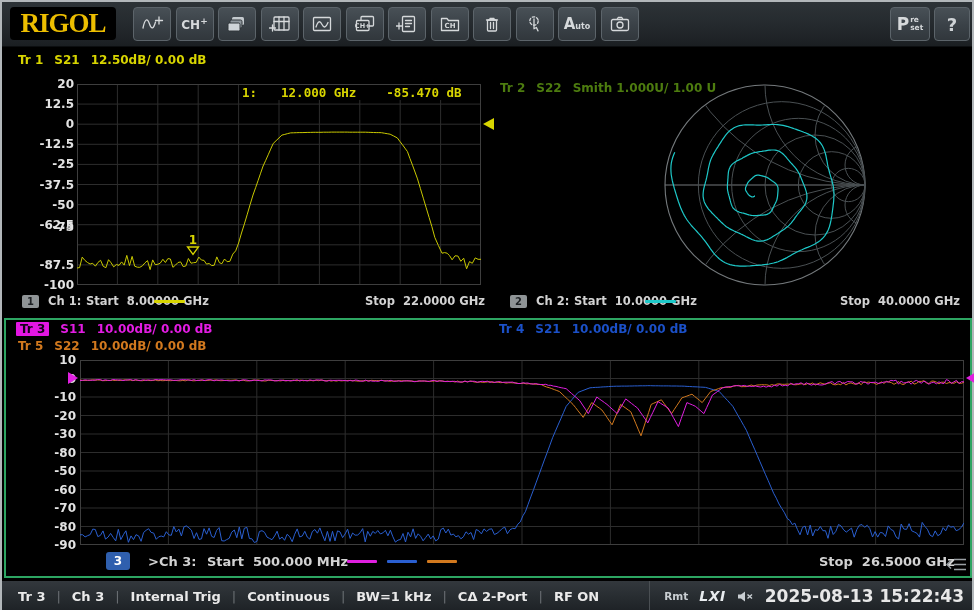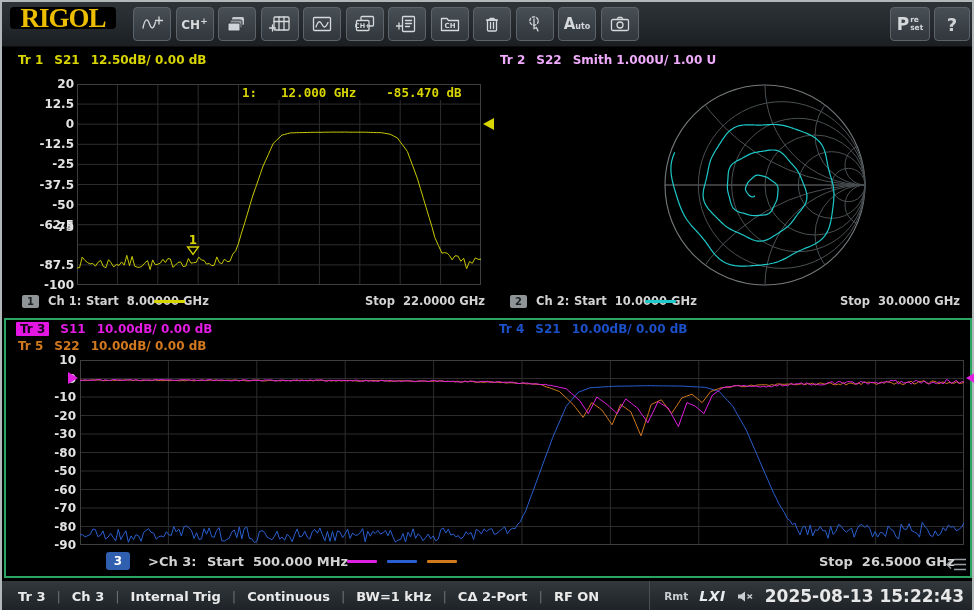--- a/index.html
+++ b/index.html
@@ -4,39 +4,39 @@
 <style>
   html,body{margin:0;padding:0;background:#111;}
   body{width:974px;height:610px;position:relative;overflow:hidden;
        font-family:"DejaVu Sans","Liberation Sans",sans-serif;}
   .screen{position:absolute;inset:0;background:#000;border:2px solid #b2b7ba;box-sizing:border-box;}
   .abs{position:absolute;}
   
   .toolbar{position:absolute;left:0;top:0;width:100%;height:44px;
      background:linear-gradient(180deg,#2d3337 0%,#24292d 55%,#1b1f22 100%);
      border-bottom:1px solid #0c0e10;}
-  .logo{position:absolute;left:8px;top:5px;width:106px;height:22px;background:#000;
+  .logo{position:absolute;left:8px;top:5px;width:106px;height:33px;background:#000;
      border-radius:4px;display:flex;align-items:center;justify-content:center;
      font-family:"Liberation Serif","DejaVu Serif",serif;font-weight:700;font-size:27px;
      color:#edbe00;letter-spacing:-1px;}
   .tb-btn{position:absolute;top:5px;width:38px;height:34px;border-radius:4px;
      background:linear-gradient(180deg,#485056 0%,#3a4147 55%,#31373c 100%);
      border:1px solid #5c646a;box-sizing:border-box;
      display:flex;align-items:center;justify-content:center;color:#d6d9db;}
   .ic-txt{font-size:12px;font-weight:700;color:#d6d9db;line-height:1;}
   .ic-txt sup{font-size:9px;}
   .ic-auto .big{font-size:15px;font-weight:700;}
   .ic-auto .small{font-size:8px;font-weight:700;}
   .preset{display:flex;gap:1px;align-items:center;}
   .p-main{font-size:17px;font-weight:700;}
   .p-col{display:flex;flex-direction:column;font-size:7.5px;font-weight:700;line-height:1.1;}
   .help-q{font-size:18px;font-weight:700;color:#cfd3d6;}
   
   .hdr{position:absolute;display:flex;gap:11px;font-size:12px;font-weight:700;white-space:pre;}
-  .c-yel{color:#d8d500;} .c-cyn{color:#f0abfc;} .c-mag{color:#e41ce4;}
+  .c-yel{color:#d8d500;} .c-cyn{color:#4d7c0f;margin-top:28px;} .c-mag{color:#e41ce4;}
   .c-org{color:#d2791e;} .c-blu{color:#1b50c8;}
   .tr-chip{background:#e316e3;color:#15001a;padding:0 4px;border-radius:1px;}
   
   .ytick{position:absolute;right:0;font-size:12px;font-weight:700;color:#e3e3e3;line-height:14px;}
   .ticks{position:absolute;}
   .mk-read{position:absolute;display:flex;font-family:"DejaVu Sans Mono","Liberation Mono",monospace;
      font-size:12.5px;font-weight:700;color:#d8d500;background:#000;padding:0 3px;}
   .tri-l{width:0;height:0;border-top:6px solid transparent;border-bottom:6px solid transparent;}
   .tri-r{width:0;height:0;border-top:6px solid transparent;border-bottom:6px solid transparent;}
   .dash{position:absolute;height:3px;border-radius:1px;}
@@ -224,21 +224,21 @@
           <circle cx="213" cy="158" r="50" stroke="#4a5053" stroke-width="1" fill="none" clip-path="url(#sc)"></circle>
           <circle cx="213" cy="88" r="20" stroke="#4a5053" stroke-width="1" fill="none" clip-path="url(#sc)"></circle>
           <circle cx="213" cy="128" r="20" stroke="#4a5053" stroke-width="1" fill="none" clip-path="url(#sc)"></circle>
         </g>
         <path d="M22.8,75.2 L21.7,77.8 L20.7,80.5 L19.9,83.3 L19.3,86.1 L19.0,88.9 L18.9,91.8 L19.0,94.7 L19.2,97.5 L19.7,100.4 L20.2,103.2 L20.9,106.0 L21.6,108.7 L22.3,111.4 L23.1,114.0 L23.9,116.6 L24.7,119.2 L25.5,121.8 L26.3,124.3 L27.2,126.8 L28.1,129.2 L29.0,131.6 L30.1,134.0 L31.2,136.3 L32.4,138.6 L33.7,140.8 L35.1,143.0 L36.6,145.0 L38.2,147.0 L39.8,149.0 L41.5,150.8 L43.2,152.7 L44.9,154.5 L46.5,156.3 L48.2,158.1 L49.7,159.9 L51.2,161.8 L52.7,163.7 L54.2,165.7 L55.6,167.7 L57.0,169.7 L58.5,171.8 L60.0,173.8 L61.5,175.9 L63.2,177.8 L65.0,179.7 L66.9,181.5 L68.9,183.1 L71.0,184.5 L73.2,185.7 L75.6,186.7 L78.0,187.6 L80.5,188.2 L83.0,188.7 L85.6,188.9 L88.1,189.1 L90.7,189.1 L93.2,189.1 L95.7,189.0 L98.2,188.9 L100.6,188.7 L103.1,188.5 L105.5,188.3 L107.8,188.1 L110.2,187.9 L112.5,187.6 L114.8,187.3 L117.1,187.0 L119.4,186.5 L121.6,186.0 L123.9,185.4 L126.1,184.7 L128.2,183.8 L130.3,182.9 L132.4,181.9 L134.4,180.9 L136.3,179.8 L138.3,178.7 L140.2,177.6 L142.1,176.5 L144.0,175.5 L146.0,174.5 L148.0,173.5 L150.0,172.7 L152.0,171.8 L154.1,170.9 L156.2,170.1 L158.3,169.2 L160.4,168.2 L162.5,167.2 L164.5,166.0 L166.5,164.8 L168.4,163.4 L170.1,161.8 L171.7,160.2 L173.1,158.3 L174.4,156.4 L175.5,154.4 L176.5,152.2 L177.3,150.0 L178.0,147.8 L178.5,145.5 L179.0,143.2 L179.4,141.0 L179.8,138.7 L180.1,136.5 L180.4,134.3 L180.7,132.1 L181.0,129.9 L181.2,127.8 L181.5,125.7 L181.7,123.6 L181.8,121.4 L181.9,119.3 L182.0,117.2 L181.9,115.1 L181.7,113.0 L181.5,110.9 L181.2,108.9 L180.7,106.8 L180.2,104.8 L179.7,102.8 L179.1,100.8 L178.5,98.9 L177.9,96.9 L177.4,95.0 L176.9,93.1 L176.4,91.1 L175.9,89.2 L175.5,87.2 L175.2,85.2 L174.8,83.2 L174.4,81.1 L174.0,79.0 L173.5,77.0 L172.9,74.9 L172.2,72.9 L171.4,70.9 L170.5,69.0 L169.3,67.2 L168.1,65.5 L166.6,63.9 L165.1,62.4 L163.4,61.1 L161.6,59.9 L159.7,58.8 L157.8,57.8 L155.9,56.9 L153.9,56.0 L151.9,55.3 L150.0,54.5 L148.0,53.8 L146.1,53.1 L144.2,52.4 L142.3,51.8 L140.5,51.1 L138.6,50.5 L136.8,49.9 L134.9,49.3 L133.0,48.8 L131.1,48.4 L129.2,48.1 L127.3,47.8 L125.4,47.6 L123.5,47.5 L121.6,47.5 L119.7,47.5 L117.8,47.6 L115.9,47.7 L114.0,47.8 L112.2,47.9 L110.3,48.0 L108.5,48.1 L106.6,48.1 L104.8,48.1 L102.9,48.0 L101.0,47.9 L99.1,47.8 L97.2,47.8 L95.2,47.8 L93.3,47.8 L91.3,48.0 L89.4,48.3 L87.4,48.7 L85.5,49.2 L83.7,50.0 L82.0,50.8 L80.3,51.9 L78.7,53.0 L77.2,54.3 L75.8,55.7 L74.5,57.2 L73.3,58.7 L72.1,60.3 L71.0,61.9 L69.9,63.5 L68.9,65.1 L67.9,66.7 L66.9,68.2 L65.9,69.8 L64.9,71.3 L64.0,72.8 L63.1,74.3 L62.2,75.9 L61.3,77.4 L60.5,79.0 L59.7,80.5 L59.0,82.1 L58.4,83.8 L57.9,85.4 L57.4,87.1 L57.0,88.8 L56.6,90.5 L56.3,92.2 L56.0,93.8 L55.7,95.5 L55.4,97.1 L55.0,98.8 L54.7,100.4 L54.3,102.1 L53.9,103.7 L53.4,105.3 L53.0,107.0 L52.5,108.7 L52.1,110.4 L51.7,112.1 L51.4,113.9 L51.2,115.7 L51.1,117.4 L51.1,119.2 L51.3,121.0 L51.7,122.7 L52.1,124.4 L52.8,126.0 L53.6,127.6 L54.5,129.2 L55.5,130.6 L56.5,132.1 L57.7,133.4 L58.9,134.7 L60.0,136.0 L61.2,137.2 L62.4,138.4 L63.6,139.6 L64.8,140.7 L65.9,141.9 L67.0,143.0 L68.2,144.2 L69.3,145.3 L70.4,146.3 L71.6,147.4 L72.8,148.4 L74.0,149.4 L75.3,150.3 L76.6,151.1 L77.9,151.9 L79.3,152.6 L80.7,153.3 L82.1,154.0 L83.5,154.6 L84.8,155.2 L86.2,155.8 L87.6,156.4 L88.9,157.0 L90.3,157.6 L91.6,158.3 L93.0,159.0 L94.3,159.7 L95.7,160.4 L97.1,161.1 L98.5,161.8 L99.9,162.5 L101.4,163.0 L102.9,163.5 L104.5,163.8 L106.0,164.1 L107.6,164.2 L109.1,164.1 L110.7,163.9 L112.2,163.6 L113.8,163.2 L115.3,162.6 L116.7,162.0 L118.1,161.2 L119.5,160.5 L120.8,159.6 L122.1,158.8 L123.4,158.0 L124.6,157.2 L125.9,156.4 L127.1,155.6 L128.3,154.8 L129.5,154.0 L130.6,153.3 L131.8,152.5 L132.9,151.7 L134.0,150.8 L135.1,150.0 L136.2,149.1 L137.2,148.1 L138.1,147.1 L139.1,146.1 L139.9,145.1 L140.8,144.0 L141.6,142.9 L142.4,141.8 L143.1,140.7 L143.9,139.6 L144.7,138.5 L145.5,137.5 L146.3,136.4 L147.1,135.4 L148.0,134.3 L148.8,133.3 L149.7,132.2 L150.5,131.1 L151.4,130.0 L152.1,128.8 L152.9,127.6 L153.5,126.4 L154.0,125.1 L154.4,123.7 L154.7,122.4 L154.9,121.0 L154.9,119.6 L154.9,118.1 L154.7,116.7 L154.4,115.3 L154.0,113.9 L153.6,112.6 L153.2,111.3 L152.7,110.0 L152.2,108.7 L151.7,107.4 L151.2,106.2 L150.7,105.0 L150.2,103.8 L149.7,102.6 L149.3,101.4 L148.8,100.2 L148.3,99.1 L147.8,98.0 L147.3,96.8 L146.7,95.7 L146.1,94.7 L145.4,93.6 L144.7,92.6 L144.0,91.6 L143.2,90.6 L142.4,89.7 L141.6,88.8 L140.8,87.9 L140.0,87.0 L139.2,86.2 L138.4,85.3 L137.6,84.4 L136.8,83.5 L136.1,82.5 L135.3,81.6 L134.5,80.6 L133.7,79.7 L132.9,78.8 L132.0,77.9 L131.1,77.0 L130.2,76.2 L129.1,75.5 L128.1,74.8 L127.0,74.2 L125.8,73.8 L124.6,73.4 L123.3,73.2 L122.1,73.0 L120.8,73.0 L119.5,73.0 L118.2,73.1 L116.9,73.2 L115.7,73.4 L114.5,73.6 L113.3,73.8 L112.1,74.0 L110.9,74.2 L109.8,74.4 L108.6,74.5 L107.5,74.7 L106.4,74.9 L105.3,75.1 L104.2,75.3 L103.1,75.5 L102.1,75.7 L101.0,76.0 L99.9,76.3 L98.9,76.7 L97.9,77.1 L96.9,77.6 L95.9,78.1 L95.0,78.6 L94.0,79.1 L93.1,79.6 L92.1,80.1 L91.2,80.6 L90.3,81.2 L89.4,81.7 L88.4,82.1 L87.5,82.6 L86.5,83.1 L85.5,83.6 L84.6,84.1 L83.6,84.7 L82.7,85.3 L81.8,85.9 L80.9,86.6 L80.1,87.4 L79.4,88.2 L78.7,89.1 L78.1,90.0 L77.7,91.0 L77.2,92.1 L76.9,93.1 L76.6,94.2 L76.4,95.3 L76.3,96.4 L76.2,97.5 L76.1,98.6 L76.0,99.7 L76.0,100.7 L75.9,101.7 L75.8,102.8 L75.8,103.7 L75.7,104.7 L75.6,105.7 L75.5,106.7 L75.5,107.6 L75.4,108.6 L75.4,109.5 L75.4,110.5 L75.4,111.4 L75.5,112.3 L75.6,113.3 L75.8,114.2 L76.0,115.1 L76.2,116.0 L76.4,116.9 L76.7,117.8 L76.9,118.7 L77.2,119.5 L77.4,120.4 L77.6,121.3 L77.9,122.2 L78.1,123.0 L78.3,123.9 L78.6,124.8 L78.8,125.7 L79.1,126.6 L79.4,127.5 L79.7,128.3 L80.1,129.2 L80.5,130.0 L81.0,130.8 L81.6,131.5 L82.3,132.2 L82.9,132.8 L83.7,133.3 L84.5,133.8 L85.3,134.3 L86.2,134.6 L87.1,135.0 L87.9,135.3 L88.8,135.5 L89.7,135.8 L90.6,136.0 L91.4,136.2 L92.2,136.4 L93.0,136.7 L93.8,136.9 L94.6,137.1 L95.3,137.4 L96.1,137.6 L96.8,137.8 L97.6,138.0 L98.4,138.2 L99.1,138.3 L99.9,138.5 L100.7,138.5 L101.4,138.6 L102.2,138.6 L103.0,138.6 L103.7,138.6 L104.5,138.6 L105.2,138.5 L106.0,138.4 L106.7,138.4 L107.4,138.3 L108.2,138.3 L108.9,138.2 L109.7,138.2 L110.4,138.1 L111.2,138.1 L111.9,138.0 L112.7,137.9 L113.4,137.8 L114.1,137.6 L114.9,137.4 L115.6,137.2 L116.2,136.8 L116.9,136.5 L117.5,136.0 L118.1,135.5 L118.6,135.0 L119.1,134.4 L119.6,133.7 L120.0,133.1 L120.4,132.4 L120.7,131.7 L121.0,131.0 L121.4,130.4 L121.7,129.7 L121.9,129.1 L122.2,128.4 L122.5,127.8 L122.8,127.2 L123.1,126.7 L123.4,126.1 L123.7,125.5 L124.0,124.9 L124.2,124.3 L124.5,123.8 L124.7,123.2 L124.9,122.6 L125.1,122.0 L125.2,121.4 L125.3,120.7 L125.4,120.1 L125.5,119.5 L125.6,118.9 L125.6,118.3 L125.7,117.7 L125.7,117.1 L125.8,116.5 L125.8,115.9 L125.9,115.3 L125.9,114.7 L126.0,114.1 L126.0,113.5 L126.0,112.9 L126.1,112.3 L126.0,111.6 L126.0,111.0 L125.9,110.4 L125.7,109.8 L125.5,109.3 L125.3,108.7 L125.0,108.2 L124.6,107.6 L124.2,107.1 L123.8,106.7 L123.3,106.2 L122.8,105.8 L122.3,105.4 L121.8,105.0 L121.3,104.7 L120.8,104.3 L120.3,104.0 L119.8,103.7 L119.4,103.4 L118.9,103.0 L118.5,102.7 L118.1,102.4 L117.6,102.1 L117.2,101.8 L116.8,101.5 L116.4,101.2 L115.9,100.9 L115.5,100.7 L115.0,100.4 L114.6,100.2 L114.1,100.0 L113.6,99.9 L113.1,99.7 L112.6,99.6 L112.2,99.4 L111.7,99.3 L111.2,99.2 L110.7,99.1 L110.3,98.9 L109.8,98.8 L109.3,98.7 L108.9,98.6 L108.4,98.5 L107.9,98.3 L107.5,98.3 L107.0,98.2 L106.5,98.1 L106.0,98.1 L105.5,98.1 L105.0,98.2 L104.6,98.3 L104.1,98.4 L103.6,98.6 L103.2,98.8 L102.7,99.1 L102.3,99.4 L101.9,99.7 L101.5,100.0 L101.1,100.3 L100.8,100.7 L100.4,101.0 L100.1,101.3 L99.8,101.6 L99.4,101.9 L99.1,102.2 L98.8,102.5 L98.5,102.8 L98.2,103.1 L97.9,103.3 L97.6,103.6 L97.3,103.9 L97.1,104.1 L96.8,104.4 L96.6,104.7 L96.3,105.0 L96.1,105.3 L95.9,105.7 L95.7,106.0 L95.5,106.3 L95.3,106.6 L95.2,107.0 L95.0,107.3 L94.9,107.6 L94.7,107.9 L94.6,108.3 L94.4,108.6 L94.3,108.9 L94.1,109.2 L94.0,109.5 L93.9,109.8 L93.7,110.2 L93.6,110.5 L93.6,110.8 L93.5,111.2 L93.5,111.5 L93.5,111.8 L93.5,112.2 L93.5,112.5 L93.6,112.9 L93.7,113.2 L93.8,113.5 L94.0,113.8 L94.2,114.1 L94.3,114.4 L94.5,114.7 L94.7,115.0 L94.9,115.3 L95.0,115.5 L95.2,115.8 L95.4,116.0 L95.5,116.2 L95.7,116.4 L95.8,116.7 L95.9,116.9 L96.1,117.1 L96.2,117.3 L96.4,117.5 L96.5,117.7 L96.7,117.9 L96.8,118.0 L97.0,118.2 L97.2,118.4 L97.3,118.5 L97.5,118.6 L97.7,118.8 L97.9,118.9 L98.1,119.0 L98.3,119.1 L98.4,119.2 L98.6,119.3 L98.8,119.4 L99.0,119.5 L99.1,119.6 L99.3,119.7 L99.5,119.8 L99.6,119.8 L99.8,119.9 L100.0,119.9 L100.2,120.0 L100.3,120.0 L100.5,120.0 L100.7,120.0 L100.9,120.0 L101.1,119.9 L101.3,119.9 L101.4,119.8 L101.6,119.7 L101.8,119.7 L102.0,119.6 L102.1,119.5 L102.3,119.4 L102.4,119.3 L102.5,119.1 L102.6,119.0 L102.8,118.9 L102.9,118.9" fill="none" stroke="#1ec9c9" stroke-width="1.2"></path>
       </svg>
     <div class="badge" style="left:508px;top:293px;width:17px;height:13px;">2</div>
     <div class="ftr" style="left:534px;top:292px;">Ch 2:</div>
     <div class="ftr" style="left:572px;top:292px;">Start  10.0000 GHz</div>
     <div class="dash" style="left:643px;top:298px;width:31px;background:#1ec9c9;"></div>
-    <div class="ftr" style="left:838px;top:292px;width:100px;text-align:right;">Stop  30.0000 GHz</div>
+    <div class="ftr" style="left:838px;top:292px;width:100px;text-align:right;">Stop  40.0000 GHz</div>
   </div>
 
   <div class="ch3-border"></div>
   <div>
     <div class="hdr" style="left:14px;top:320px;">
       <span class="tr-chip">Tr 3</span>
       <span class="c-mag">S11</span>
       <span class="c-mag">10.00dB/ 0.00 dB</span>
     </div>
     <div class="hdr" style="left:16px;top:337px;">

